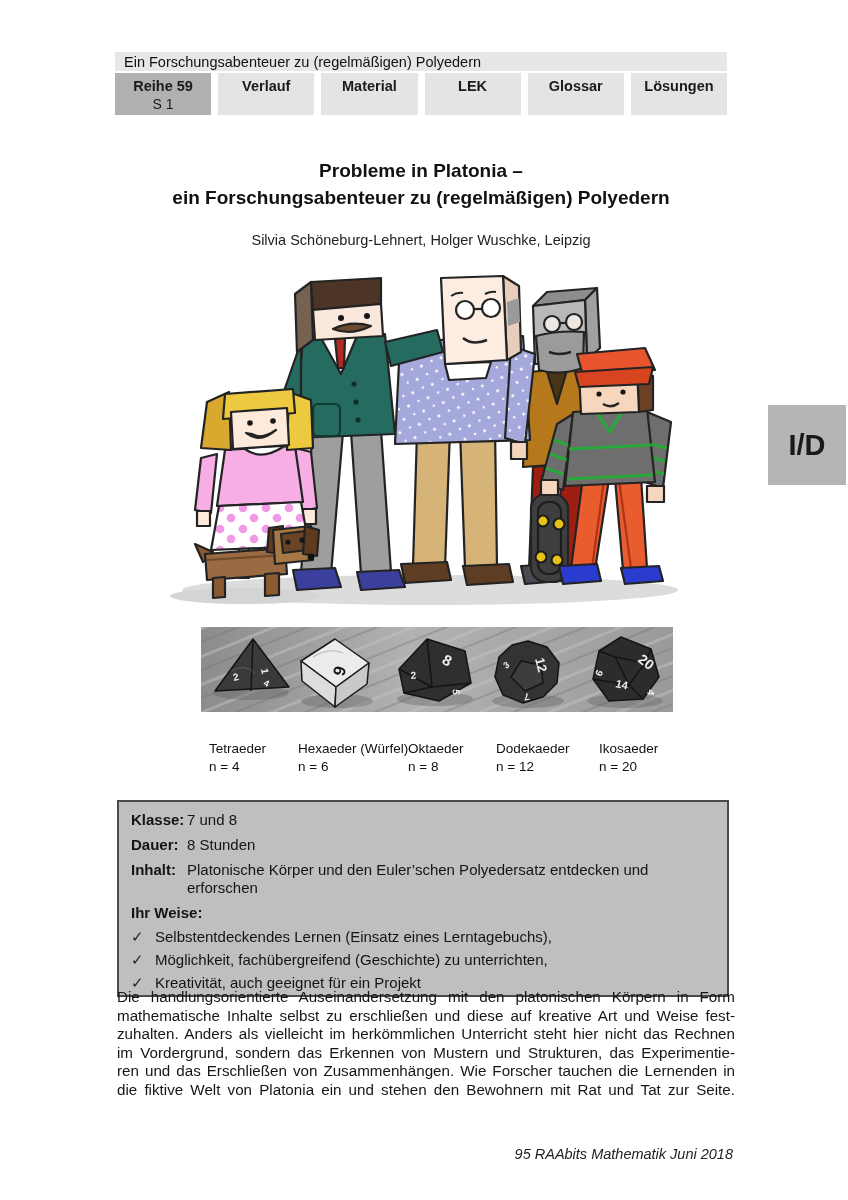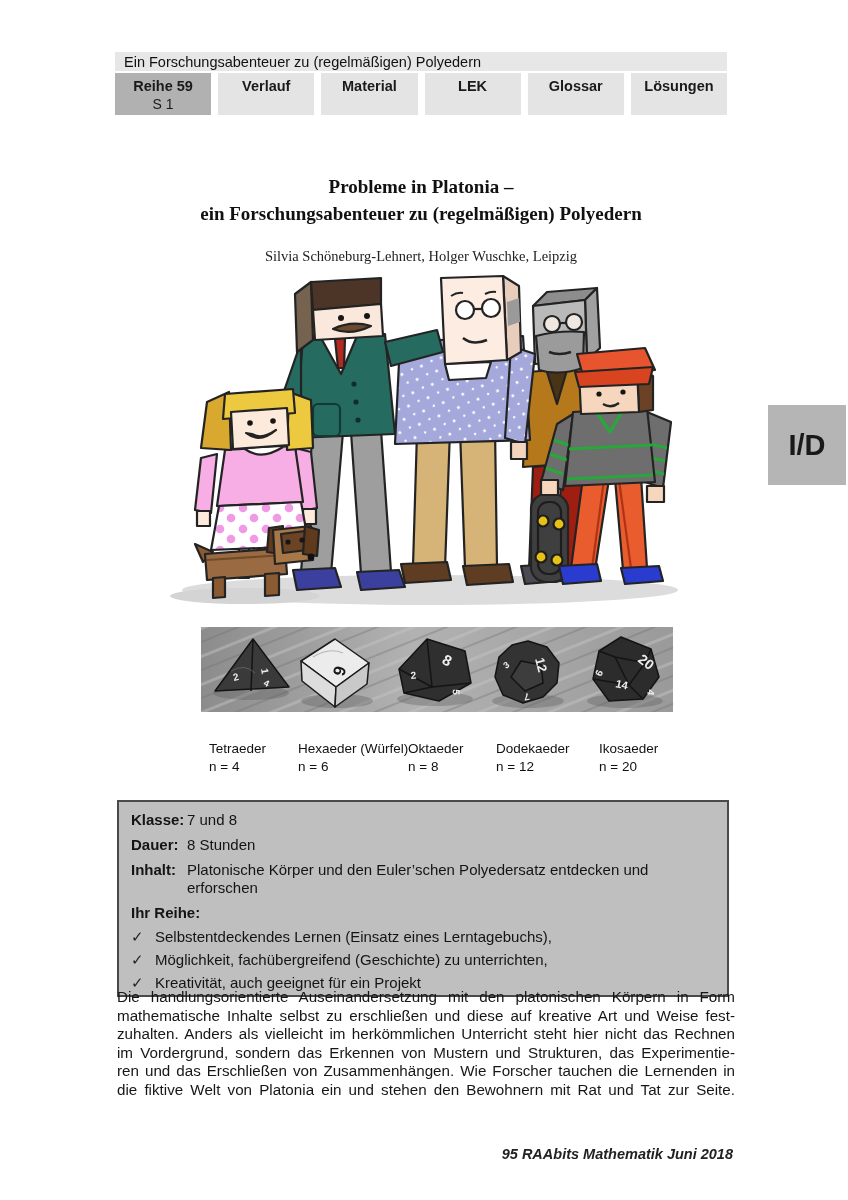--- a/index.html
+++ b/index.html
@@ -9,21 +9,21 @@
   
   .kopfzeile{left:115px;top:52px;width:612px;height:19px;background:#e7e7e7;display:flex;align-items:center;padding-left:9px;box-sizing:border-box;font-size:14.5px;color:#111;}
 
   
   .tabs{left:115px;top:73px;width:612px;height:42px;display:flex;gap:7px;border-radius:20px;}
   .tab{flex:1;background:#e4e4e4;text-align:center;font-weight:bold;font-size:14.5px;padding-top:4px;box-sizing:border-box;line-height:18px;}
   .tab.active{background:#b1b1b1;}
   .tab .sub{font-weight:normal;font-size:14px;display:block;}
 
   
-  .titleblock{left:115px;top:173px;width:612px;text-align:center;font-family:Liberation Serif, serif;}
+  .titleblock{left:115px;top:157px;width:612px;text-align:center;}
   .titleblock h1{margin:0;font-size:19px;line-height:27px;color:#111;}
   .authors{margin-top:21px;font-size:14.5px;color:#222;}
 
   
   .idbox{left:768px;top:405px;width:78px;height:80px;background:#b5b5b5;display:flex;align-items:center;justify-content:center;font-size:29px;font-weight:bold;color:#191919;}
 
   
   .dicecaps{left:201px;top:716px;width:472px;height:42px;font-size:13.5px;line-height:18px;color:#111;margin-top:24px;}
   .dcap{position:absolute;top:0;white-space:nowrap;}
   .dcap .n{display:block;}
@@ -35,21 +35,21 @@
   .ib-row .val{max-width:528px;}
   .ib-plus{font-weight:bold;margin-bottom:6px;}
   .ib-check{margin-bottom:5px;display:flex;}
   .ib-check .chk{width:24px;flex:0 0 24px;color:#222;}
 
   
   .bodytext{left:117px;top:988px;width:618px;font-size:15.2px;line-height:18.6px;color:#161616;}
   .bodytext .jline{text-align:justify;text-align-last:justify;}
 
   
-  .footer{top:1146px;right:115px;font-size:14.5px;font-style:italic;color:#222;font-weight:bold;}
+  .footer{top:1146px;right:115px;font-size:14.5px;font-style:italic;color:#222;}
 
   svg{display:block;}
 </style>
 </head>
 <body>
 
 <div class="abs kopfzeile">
   <span>Ein Forschungsabenteuer zu (regelmäßigen) Polyedern</span>
 </div>
 
@@ -333,21 +333,21 @@
     <span class="val">7 und 8</span>
   </div>
   <div class="ib-row">
     <span class="lbl">Dauer:</span>
     <span class="val">8 Stunden</span>
   </div>
   <div class="ib-row">
     <span class="lbl">Inhalt:</span>
     <span class="val">Platonische Körper und den Euler’schen Polyedersatz entdecken und erforschen</span>
   </div>
-  <div class="ib-plus">Ihr Reihe:</div>
+  <div class="ib-plus">Ihr Weise:</div>
   <div class="ib-check">
     <span class="chk">✓</span>
     <span>Selbstentdeckendes Lernen (Einsatz eines Lerntagebuchs),</span>
   </div>
   <div class="ib-check">
     <span class="chk">✓</span>
     <span>Möglichkeit, fachübergreifend (Geschichte) zu unterrichten,</span>
   </div>
   <div class="ib-check">
     <span class="chk">✓</span>

